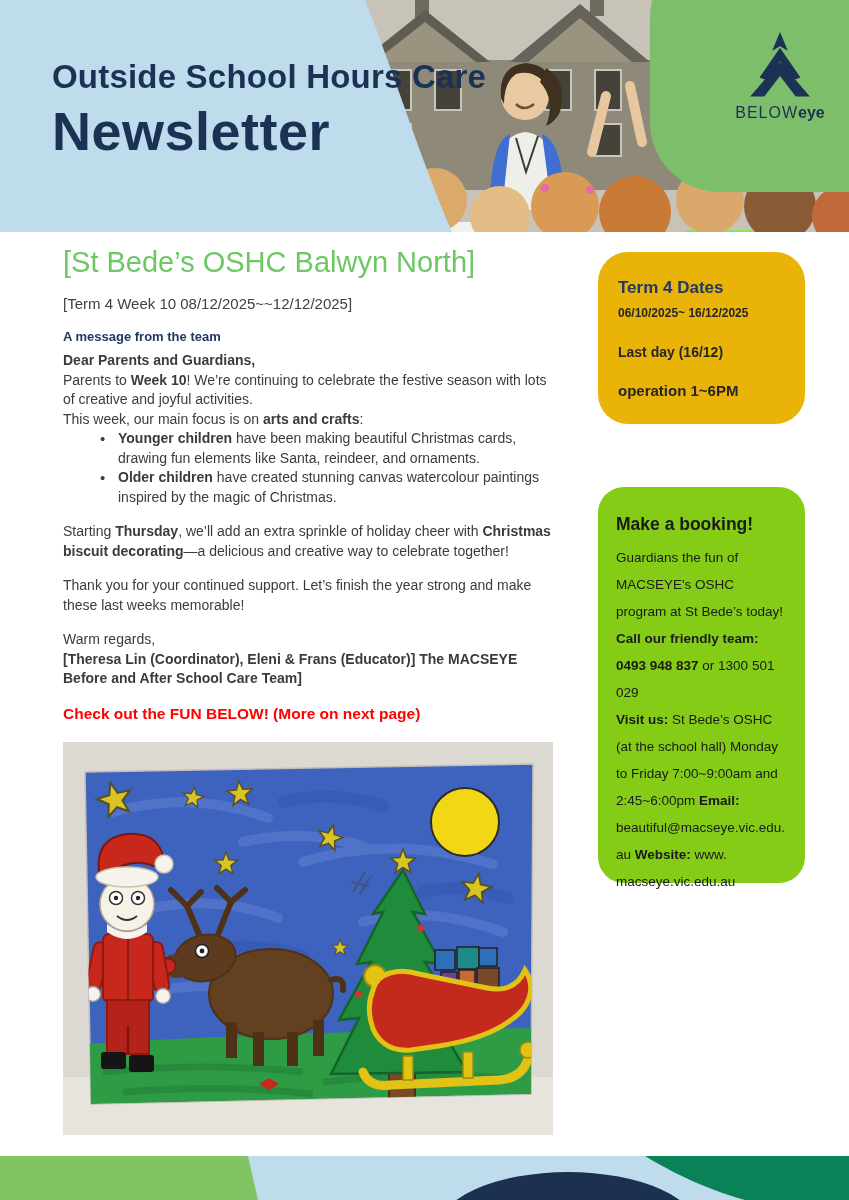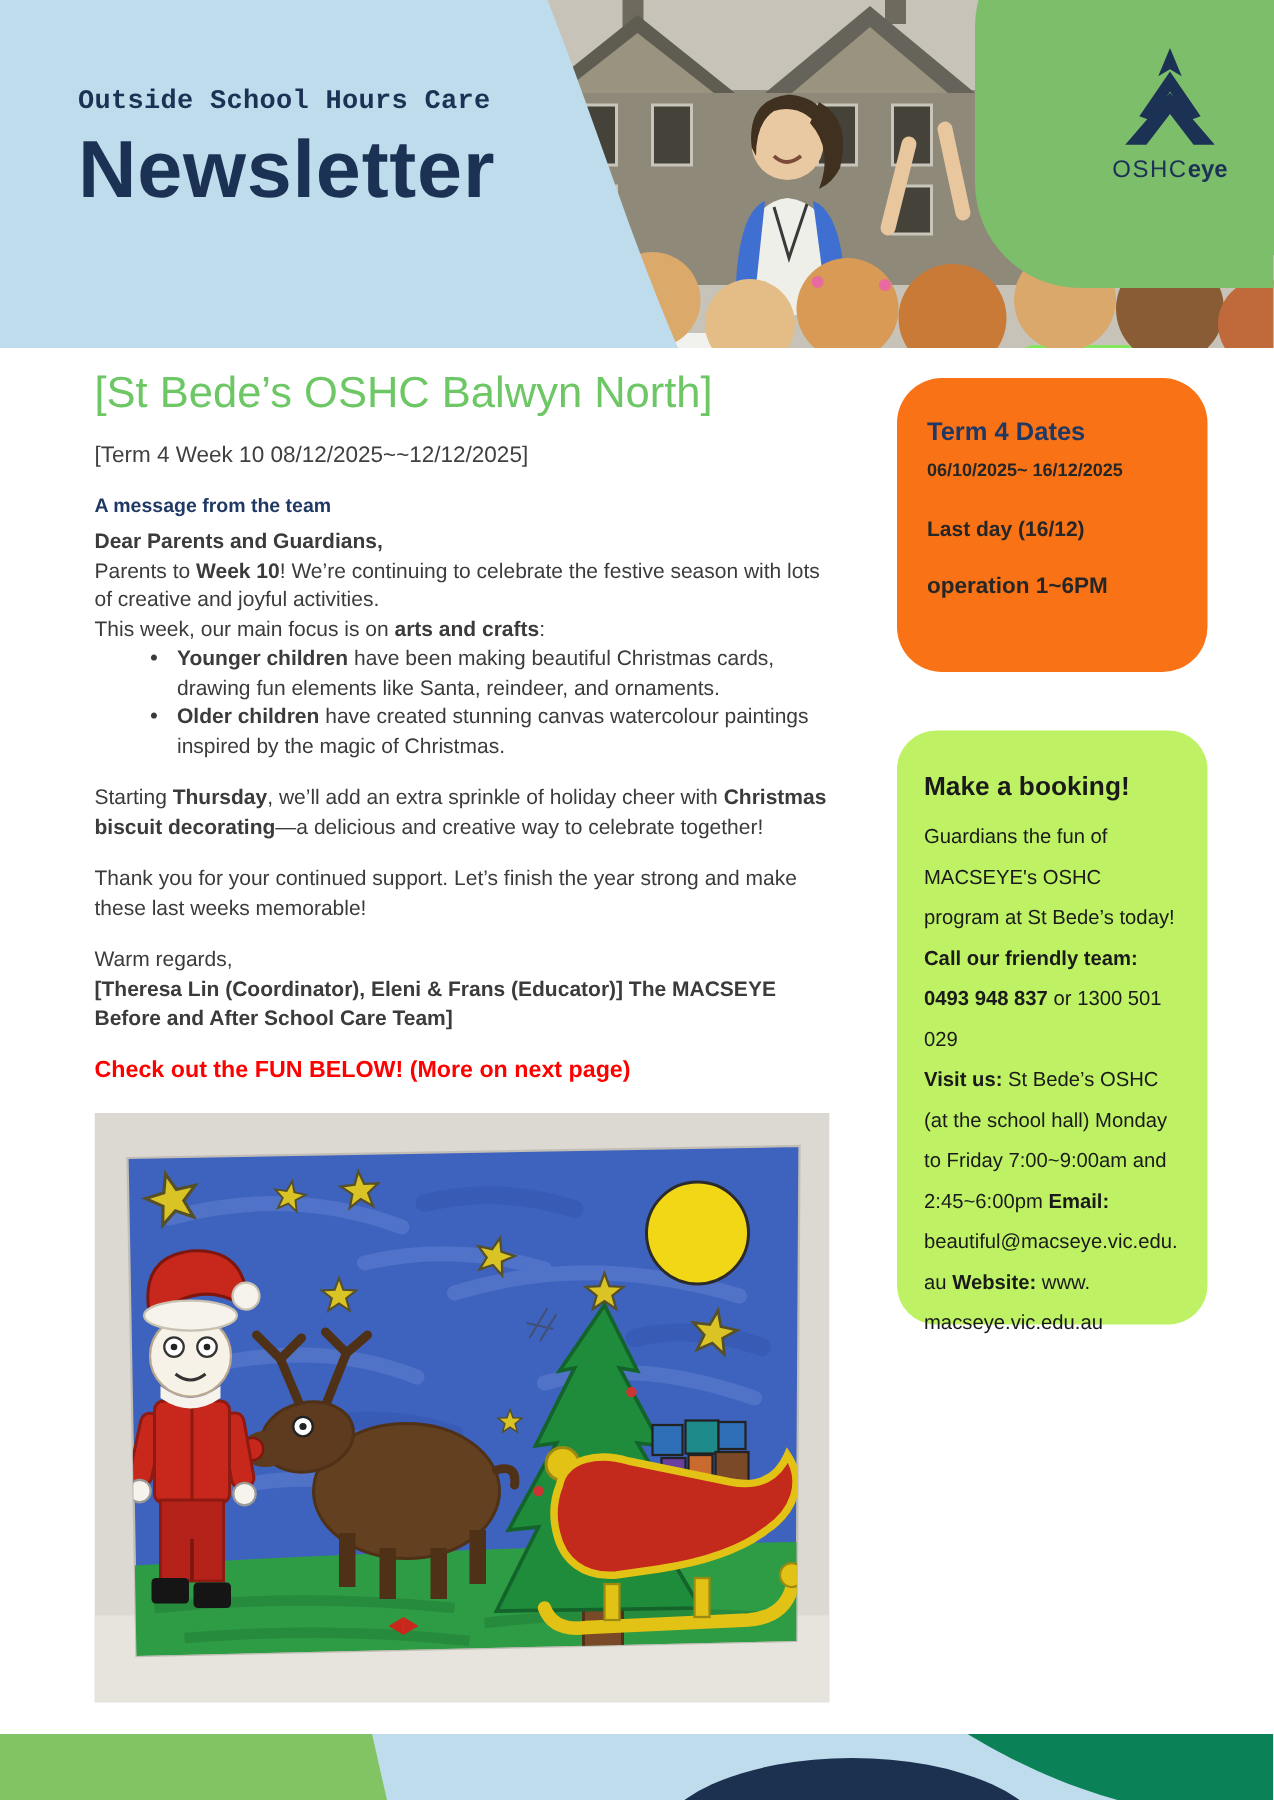--- a/index.html
+++ b/index.html
@@ -2,47 +2,47 @@
 <html><head>
 <meta charset="utf-8">
 <style>
   html,body{margin:0;padding:0;}
   body{width:849px;height:1200px;position:relative;background:#fff;
        font-family:"Liberation Sans",sans-serif;overflow:hidden;color:#3b3b3b;}
   
   .header{position:absolute;left:0;top:0;width:849px;height:232px;overflow:hidden;}
   .header svg.base{position:absolute;left:0;top:0;}
   .hdr-text{position:absolute;left:52px;top:58px;color:#1C3254;}
-  .hdr-kicker{font-size:18px;font-weight:700;letter-spacing:.2px;font-family:Liberation Mono, monospace;}
+  .hdr-kicker{font-size:33px;font-weight:700;letter-spacing:.2px;}
   .hdr-title{font-size:54px;font-weight:800;letter-spacing:.5px;margin-top:4px;}
   .brand-blob{position:absolute;left:650px;top:-52px;width:270px;height:244px;
               border-radius:70px;background:#7DBE6A;}
   .brand-inner{position:absolute;left:0;right:10px;top:84px;text-align:center;}
   .logo-text{color:#1C3254;font-size:16px;margin-top:2px;letter-spacing:1px;}
   .logo-text b{letter-spacing:0;}
   
   .main-col{position:absolute;left:63px;top:244px;width:492px;}
   .site-title{font-size:29px;font-weight:400;color:#6CC764;margin:0 0 15px;line-height:36px;}
   .term-week{font-size:15px;color:#404040;margin:0 0 13px;line-height:18px;}
   .msg-heading{font-size:13px;font-weight:700;color:#1F3864;margin:0 0 3px;line-height:22px;}
   p.body{font-size:14px;line-height:19.5px;margin:0;}
   p.body.gap{margin-top:15px;}
   .bold{font-weight:700;}
   ul.bullets{margin:0;padding:0 0 0 55px;list-style:none;}
   ul.bullets li{position:relative;font-size:14px;line-height:19.5px;}
   ul.bullets li::before{content:"\2022";position:absolute;left:-18px;font-size:15px;}
   .cta{font-size:15.5px;font-weight:700;color:#FF0000;margin-top:15px;line-height:20px;}
   
   .box{position:absolute;left:598px;width:207px;box-sizing:border-box;}
-  .term-box{top:252px;height:196px;background:#f97316;border-radius:30px;padding:26px 20px 0;}
+  .term-box{top:252px;height:172px;background:#eab308;border-radius:30px;padding:26px 20px 0;}
   .box-title{font-size:17px;font-weight:700;color:#1F3864;margin:0;}
   .term-box .dates{font-size:12px;font-weight:700;color:#262626;margin-top:8px;}
   .term-box .lastday{font-size:14px;font-weight:700;color:#262626;margin-top:24px;}
   .term-box .oper{font-size:15px;font-weight:700;color:#262626;margin-top:22px;}
-  .booking-box{top:487px;height:396px;background:#bef264;border-radius:26px;padding:24px 18px 0;}
+  .booking-box{top:487px;height:396px;background:#84cc16;border-radius:26px;padding:24px 18px 0;}
   .booking-box .box-title{font-size:17.5px;margin-bottom:6px;}
   .booking-box p{font-size:13.5px;line-height:27px;color:#1a1a1a;margin:0;overflow-wrap:anywhere;}
   
   .artwork{position:absolute;left:63px;top:742px;width:490px;height:393px;}
   
   .footer{position:absolute;left:0;bottom:0;width:849px;height:44px;}
 </style>
 </head>
 <body>
 
@@ -120,21 +120,21 @@
   </div>
   <div class="brand-blob">
     <div class="brand-inner">
       <svg width="96" height="66" viewBox="0 0 120 84">
         <g fill="#1C3254">
           <path d="M60 0 L70 24 L60 18 L50 24 Z"></path>
           <path d="M60 20 L86 58 L75 62 L60 37 L45 62 L34 58 Z"></path>
           <path d="M60 38 L98 82 L80 82 L60 56 L40 82 L22 82 Z"></path>
         </g>
       </svg>
-      <div class="logo-text"><span>OSHC</span><b>eye</b></div>
+      <div class="logo-text"><span>BELOW</span><b>eye</b></div>
     </div>
   </div>
 </div>
 
 <div class="main-col">
   <h1 class="site-title">[St Bede’s OSHC Balwyn North]</h1>
   <div class="term-week">[Term 4 Week 10 08/12/2025~~12/12/2025]</div>
   <h2 class="msg-heading">A message from the team</h2>
 
   <p class="body bold">Dear Parents and Guardians,</p>

